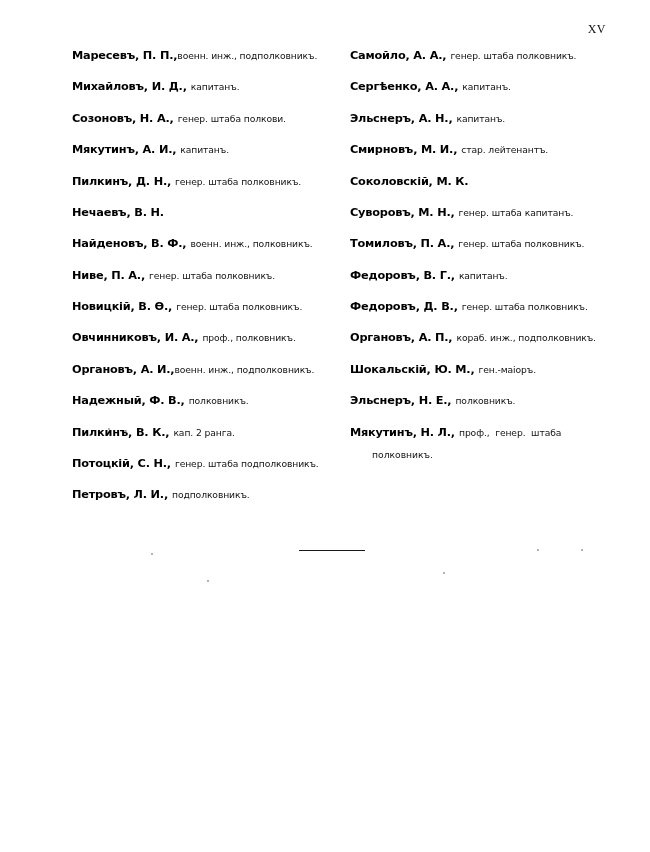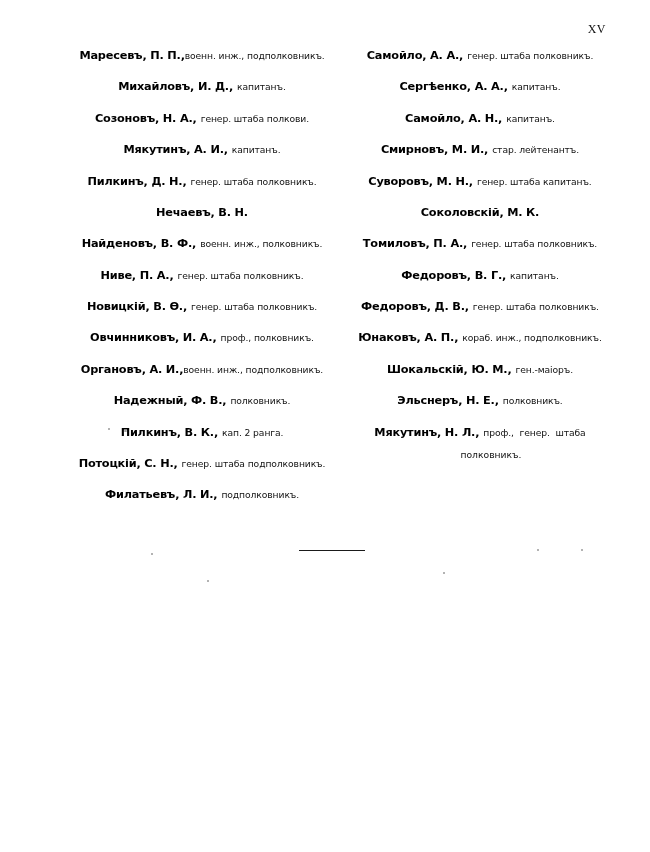--- a/index.html
+++ b/index.html
@@ -28,21 +28,20 @@
     letter-spacing: 0.5px;
     color: #111;
   }
   .columns {
     position: absolute;
     top: 45px;
     left: 72px;
     right: 36px;
     display: flex;
     gap: 18px;
-    text-align: center;
   }
   .col {
     width: 260px;
   }
   .entry {
     margin-bottom: 12.5px;
     line-height: 1.18;
     text-indent: 0;
   }
   .entry .name {
@@ -108,34 +107,34 @@
       <div class="entry"><span class="name">Пилкинъ, Д. Н.,</span> <span class="rank">генер. штаба полковникъ.</span></div>
       <div class="entry"><span class="name">Нечаевъ, В. Н.</span> <span class="rank"></span></div>
       <div class="entry"><span class="name">Найденовъ, В. Ф.,</span> <span class="rank">военн. инж., полковникъ.</span></div>
       <div class="entry"><span class="name">Ниве, П. А.,</span> <span class="rank">генер. штаба полковникъ.</span></div>
       <div class="entry"><span class="name">Новицкiй, В. Ѳ.,</span> <span class="rank">генер. штаба полковникъ.</span></div>
       <div class="entry"><span class="name">Овчинниковъ, И. А.,</span> <span class="rank">проф., полковникъ.</span></div>
       <div class="entry"><span class="name">Органовъ, А. И.,</span><span class="rank">военн. инж., подполковникъ.</span></div>
       <div class="entry"><span class="name">Надежный, Ф. В.,</span> <span class="rank">полковникъ.</span></div>
       <div class="entry"><span class="name">Пилкинъ, В. К.,</span> <span class="rank">кап. 2 ранга.</span></div>
       <div class="entry"><span class="name">Потоцкiй, С. Н.,</span> <span class="rank">генер. штаба подполковникъ.</span></div>
-      <div class="entry"><span class="name">Филатьевъ, Л. И.,</span> <span class="rank">подполковникъ.</span></div>
+      <div class="entry"><span class="name">Петровъ, Л. И.,</span> <span class="rank">подполковникъ.</span></div>
     </div>
 
     <div class="col col-right">
       <div class="entry"><span class="name">Самойло, А. А.,</span> <span class="rank">генер. штаба полковникъ.</span></div>
       <div class="entry"><span class="name">Сергѣенко, А. А.,</span> <span class="rank">капитанъ.</span></div>
-      <div class="entry"><span class="name">Самойло, А. Н.,</span> <span class="rank">капитанъ.</span></div>
+      <div class="entry"><span class="name">Эльснеръ, А. Н.,</span> <span class="rank">капитанъ.</span></div>
       <div class="entry"><span class="name">Смирновъ, М. И.,</span> <span class="rank">стар. лейтенантъ.</span></div>
+      <div class="entry"><span class="name">Соколовскiй, М. К.</span> <span class="rank"></span></div>
       <div class="entry"><span class="name">Суворовъ, М. Н.,</span> <span class="rank">генер. штаба капитанъ.</span></div>
-      <div class="entry"><span class="name">Соколовскiй, М. К.</span> <span class="rank"></span></div>
       <div class="entry"><span class="name">Томиловъ, П. А.,</span> <span class="rank">генер. штаба полковникъ.</span></div>
       <div class="entry"><span class="name">Федоровъ, В. Г.,</span> <span class="rank">капитанъ.</span></div>
       <div class="entry"><span class="name">Федоровъ, Д. В.,</span> <span class="rank">генер. штаба полковникъ.</span></div>
-      <div class="entry"><span class="name">Юнаковъ, А. П.,</span> <span class="rank">кораб. инж., подполковникъ.</span></div>
+      <div class="entry"><span class="name">Органовъ, А. П.,</span> <span class="rank">кораб. инж., подполковникъ.</span></div>
       <div class="entry"><span class="name">Шокальскiй, Ю. М.,</span> <span class="rank">ген.-маiоръ.</span></div>
       <div class="entry"><span class="name">Эльснеръ, Н. Е.,</span> <span class="rank">полковникъ.</span></div>
       <div class="entry"><span class="name">Мякутинъ, Н. Л.,</span> <span class="rank">проф.,&nbsp; генер.&nbsp; штаба</span><span class="cont">полковникъ.</span></div>
     </div>
 
   </div>
 
   <div class="rule"></div>
 
   <div class="speck s1"></div>

